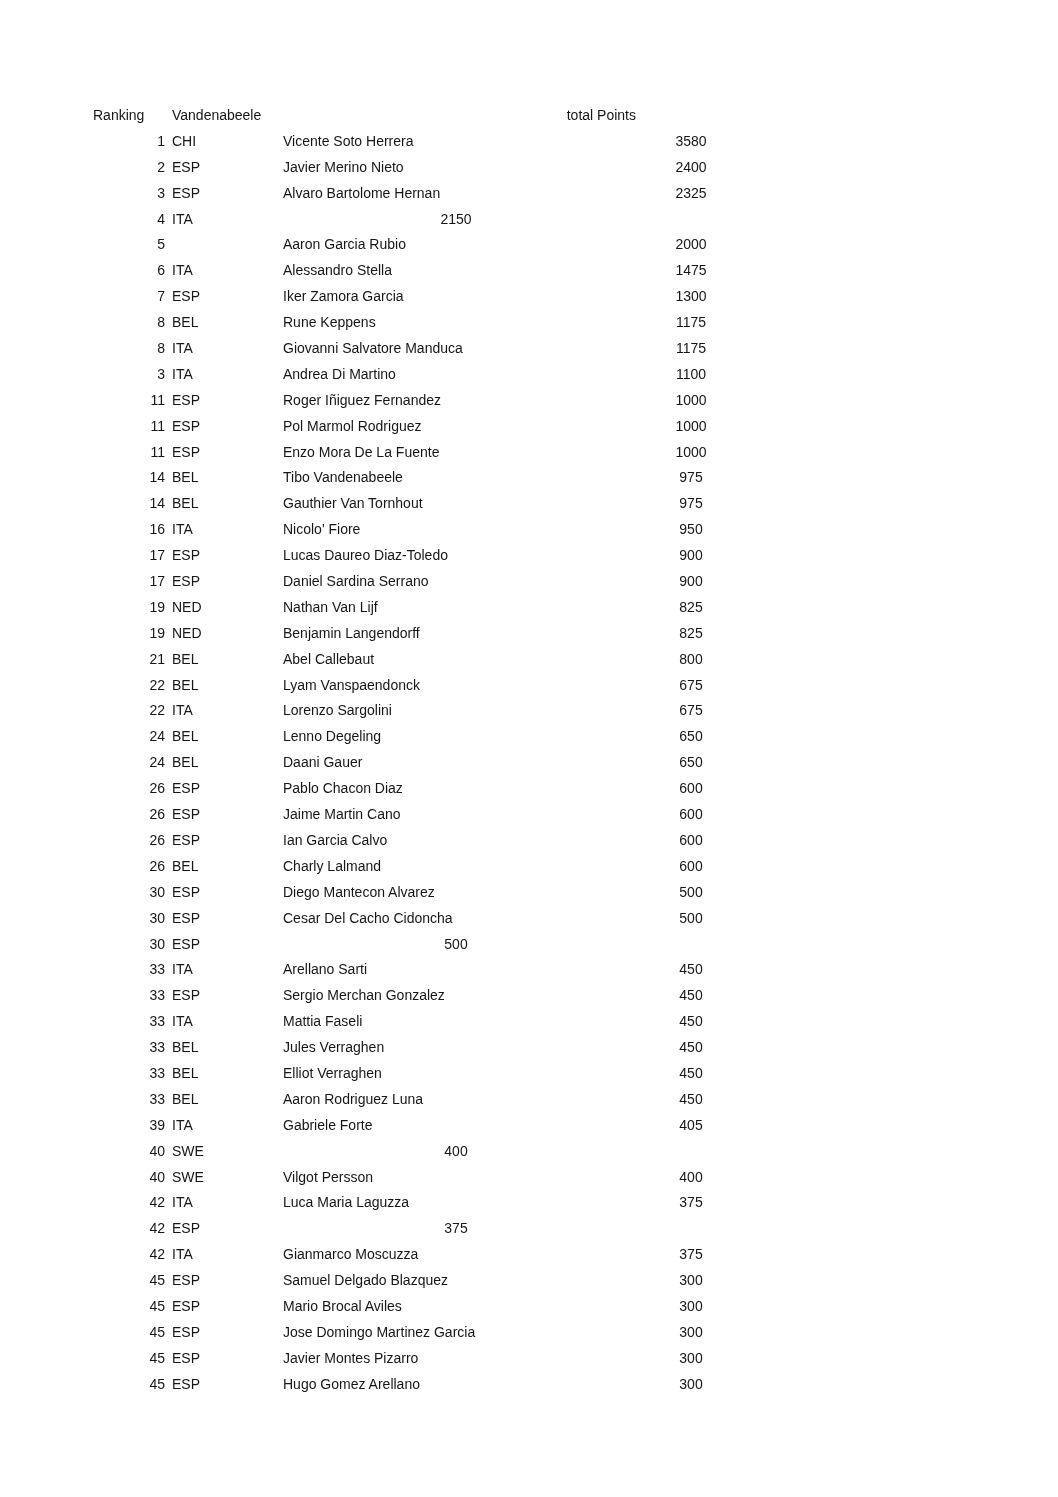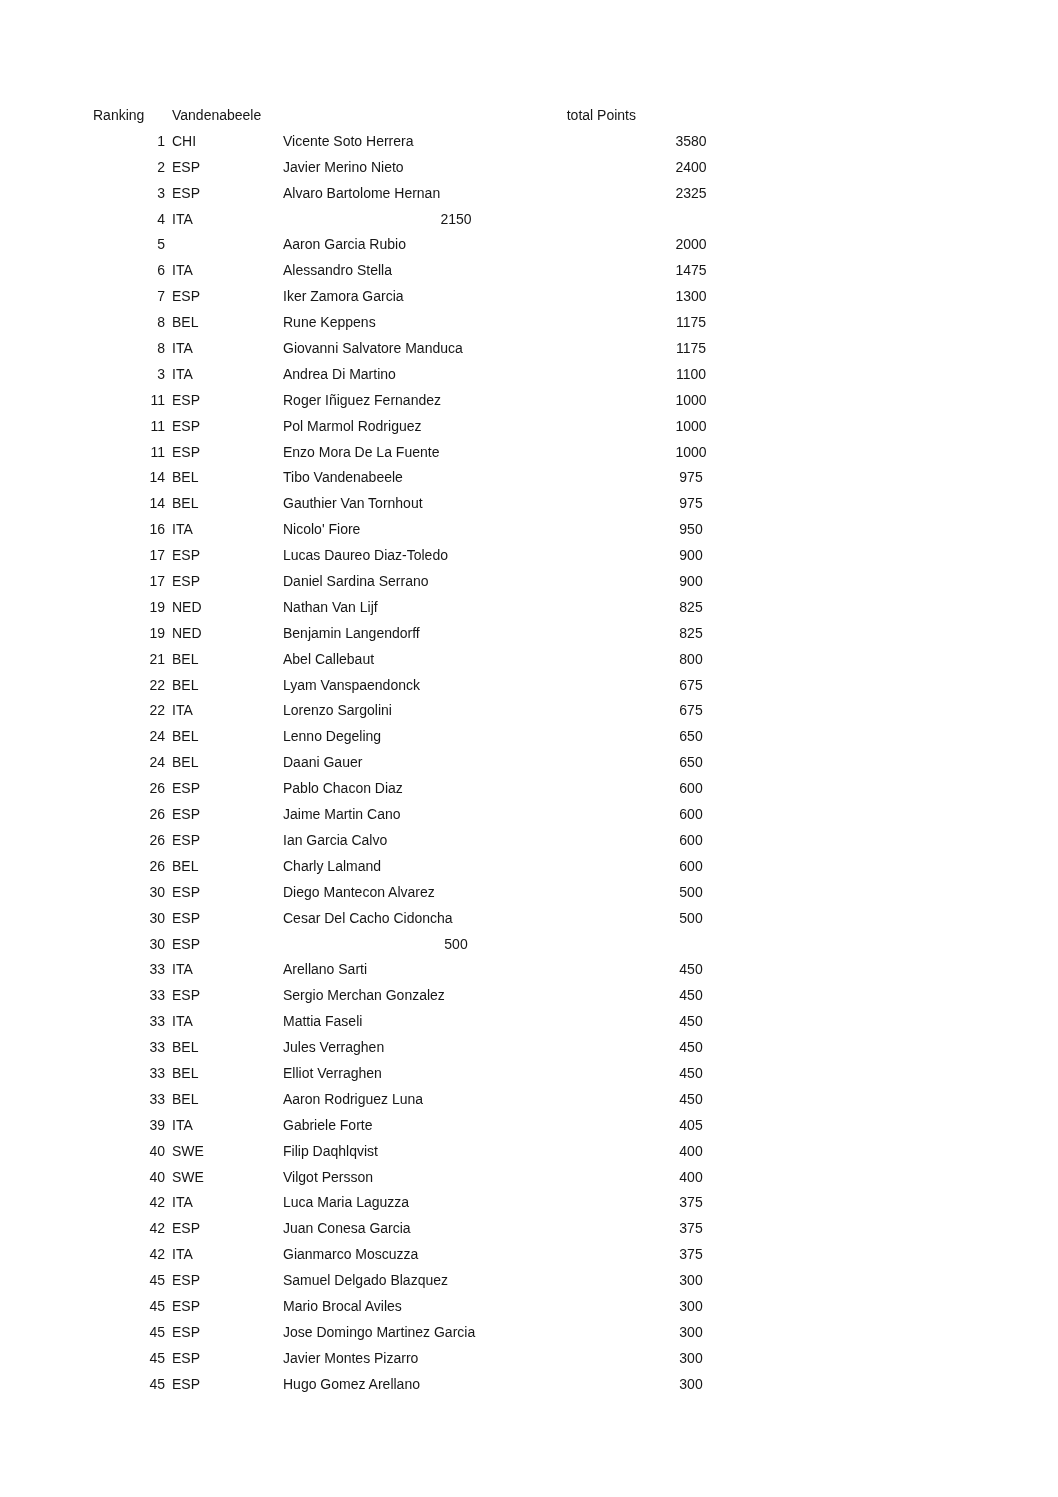--- a/index.html
+++ b/index.html
@@ -282,39 +282,37 @@
         </div>
         <div class="row">
           <div class="cell cell-ranking">39</div>
           <div class="cell cell-nationality">ITA</div>
           <div class="cell cell-name">Gabriele Forte</div>
           <div class="cell cell-points">405</div>
         </div>
         <div class="row">
           <div class="cell cell-ranking">40</div>
           <div class="cell cell-nationality">SWE</div>
-          <div class="cell cell-name">Filip Daqhlqvist</div>
           <div class="cell cell-points">400</div>
         </div>
         <div class="row">
           <div class="cell cell-ranking">40</div>
           <div class="cell cell-nationality">SWE</div>
           <div class="cell cell-name">Vilgot Persson</div>
           <div class="cell cell-points">400</div>
         </div>
         <div class="row">
           <div class="cell cell-ranking">42</div>
           <div class="cell cell-nationality">ITA</div>
           <div class="cell cell-name">Luca Maria Laguzza</div>
           <div class="cell cell-points">375</div>
         </div>
         <div class="row">
           <div class="cell cell-ranking">42</div>
           <div class="cell cell-nationality">ESP</div>
-          <div class="cell cell-name">Juan Conesa Garcia</div>
           <div class="cell cell-points">375</div>
         </div>
         <div class="row">
           <div class="cell cell-ranking">42</div>
           <div class="cell cell-nationality">ITA</div>
           <div class="cell cell-name">Gianmarco Moscuzza</div>
           <div class="cell cell-points">375</div>
         </div>
         <div class="row">
           <div class="cell cell-ranking">45</div>

